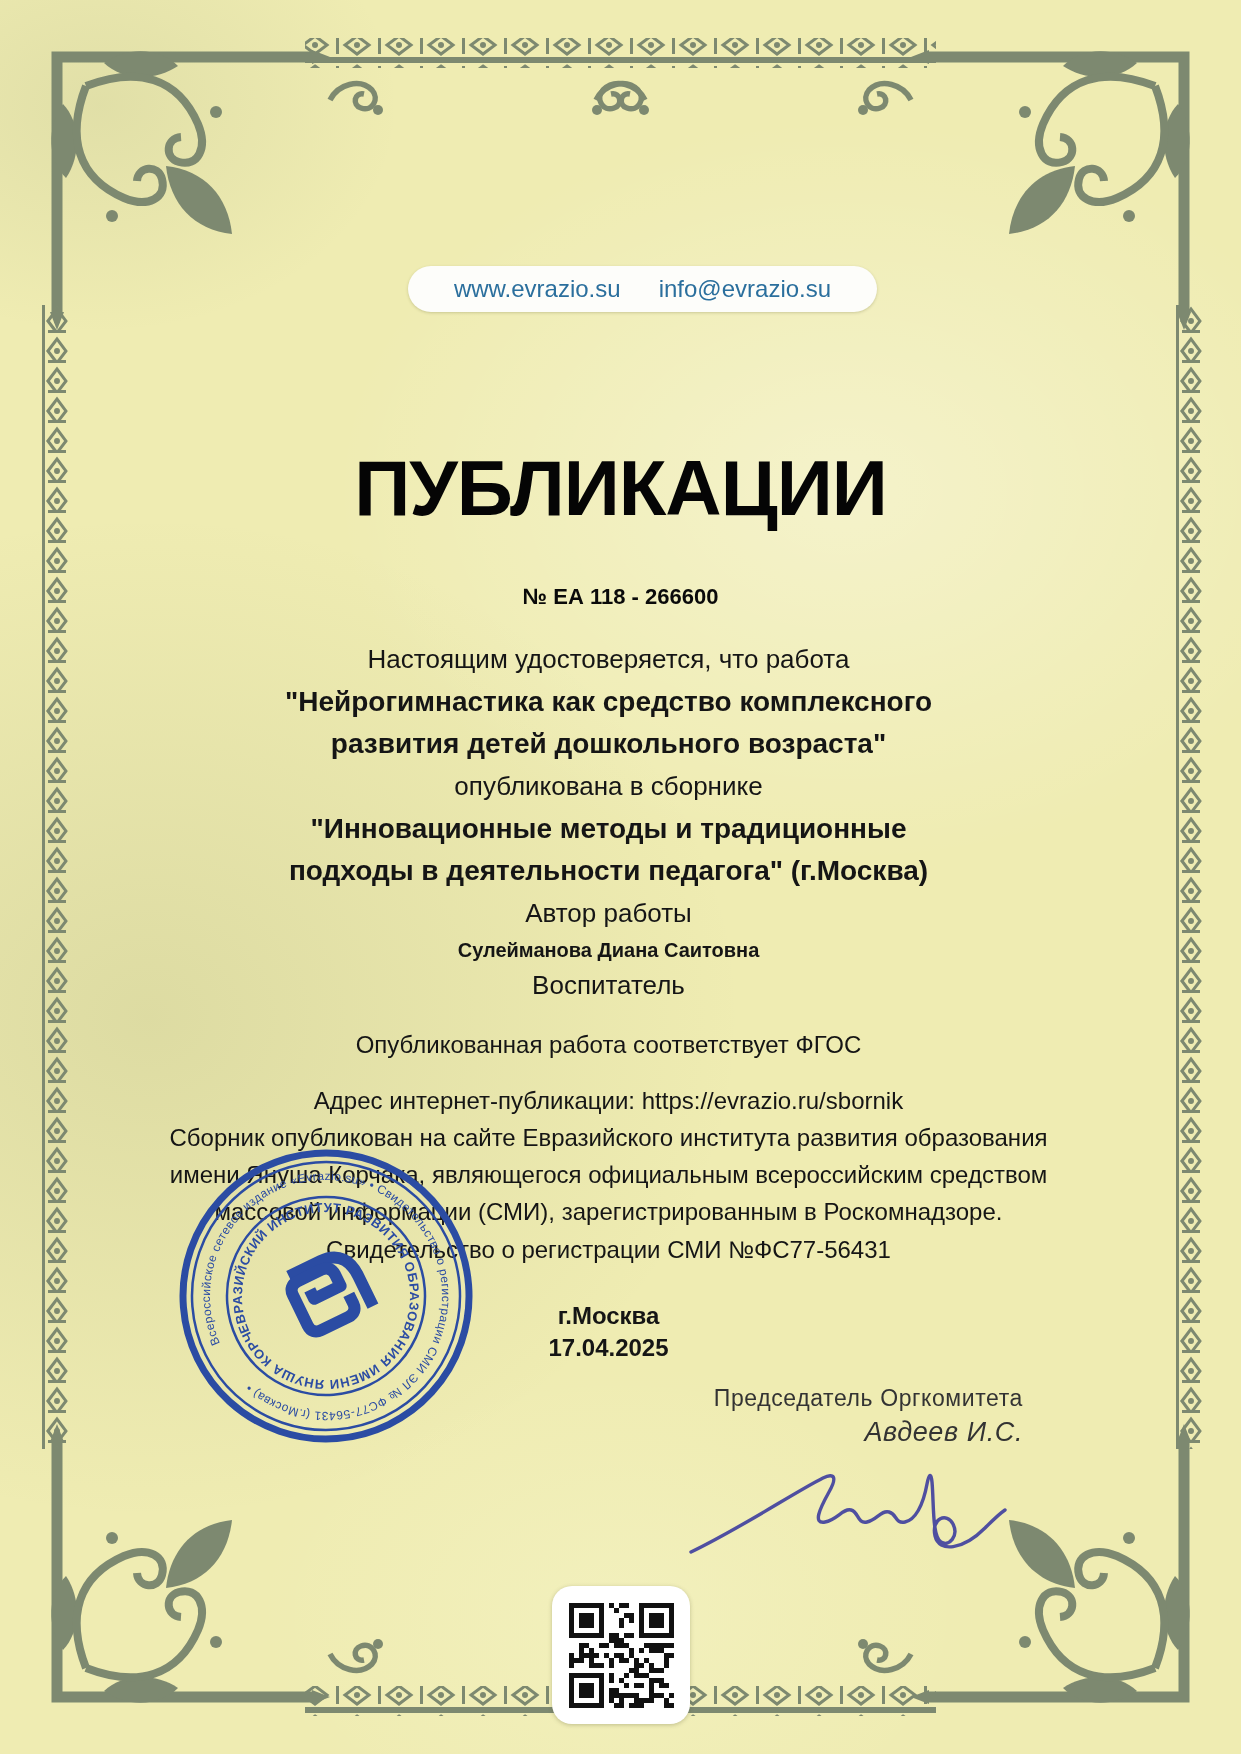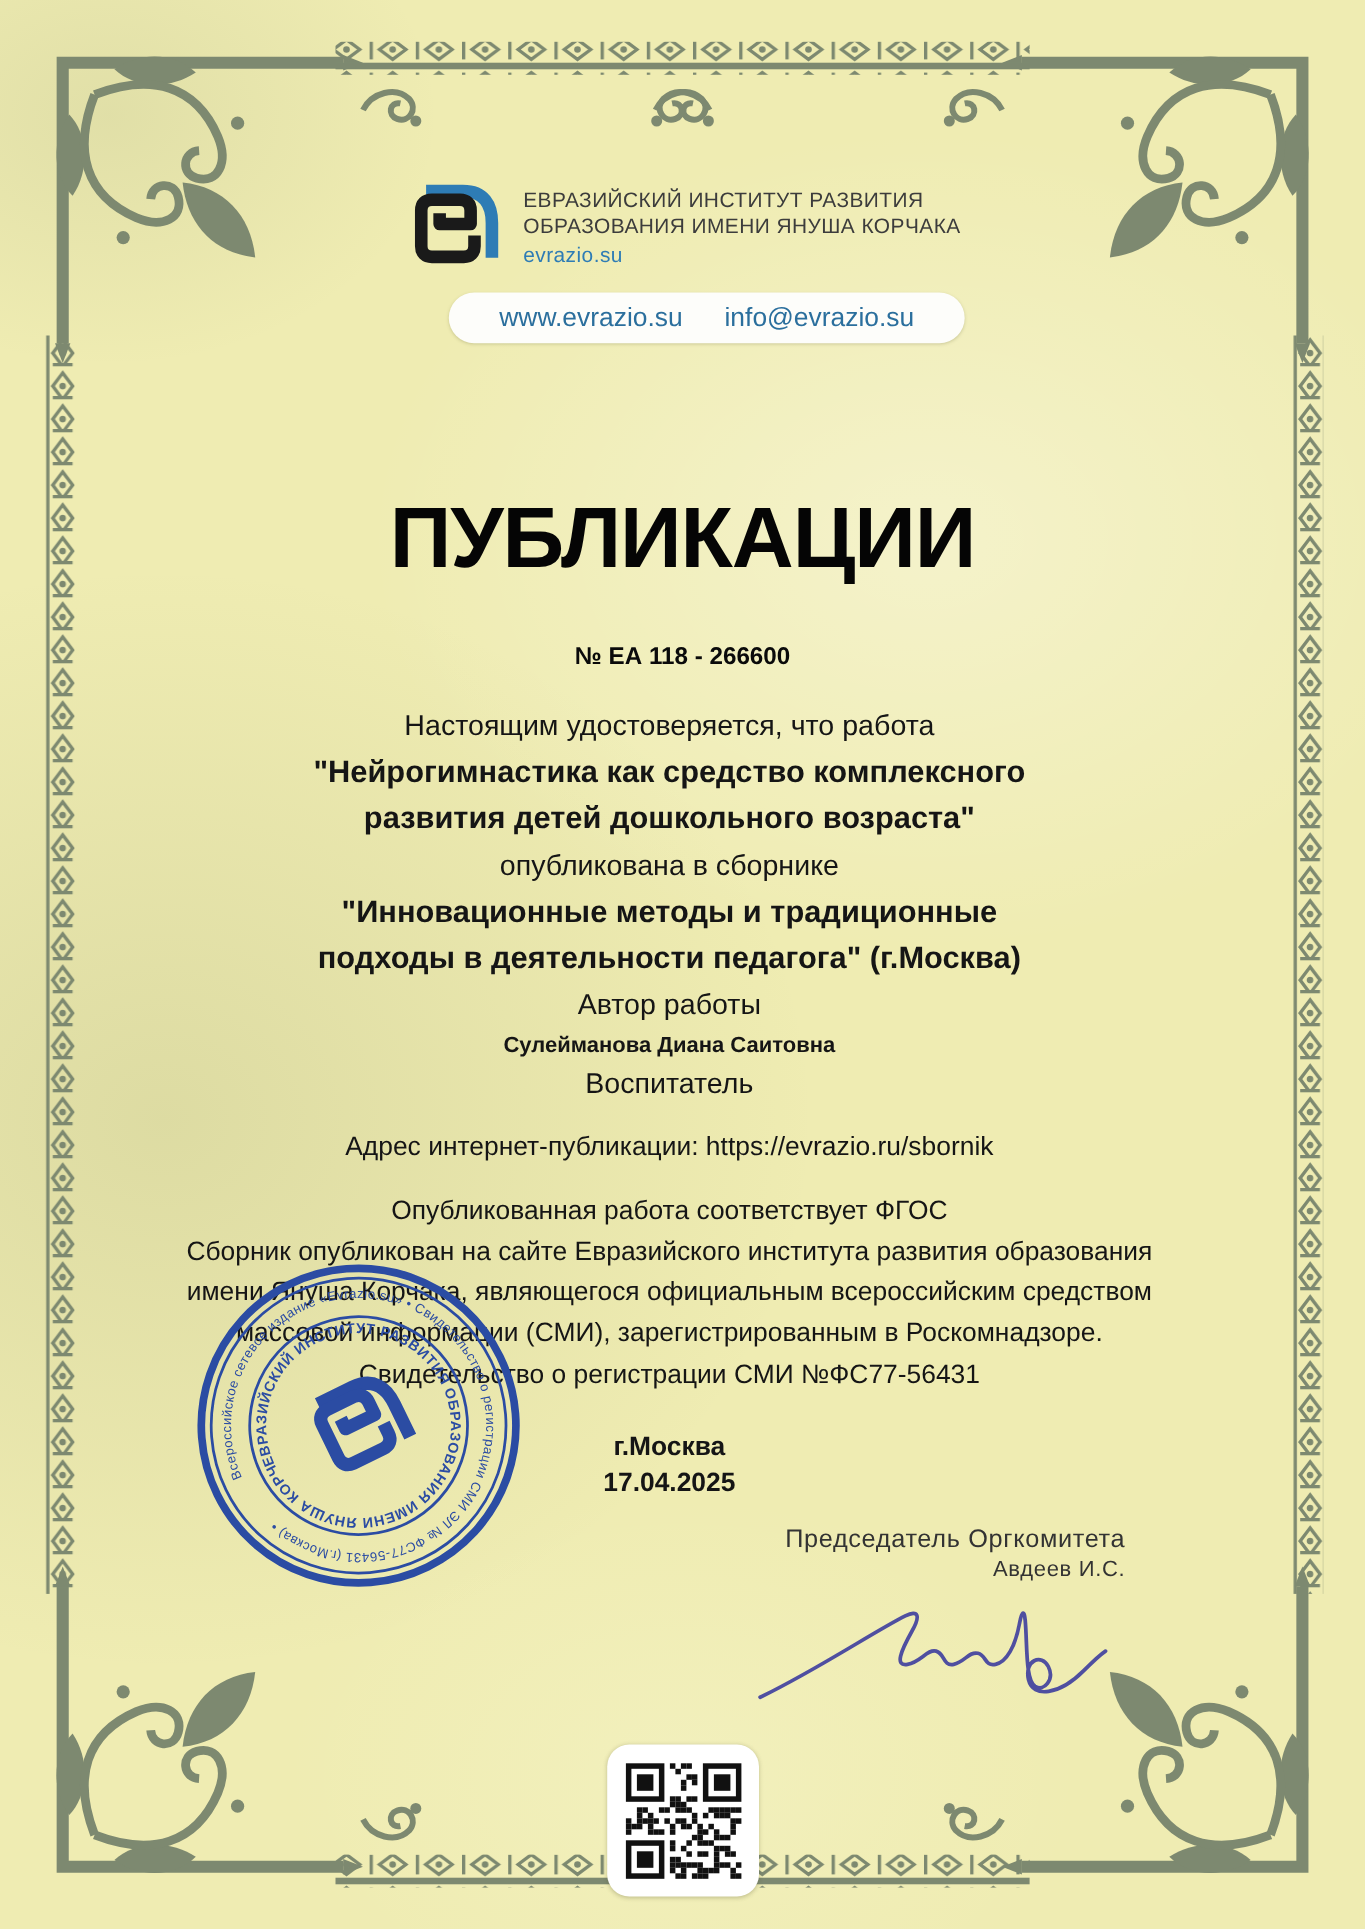--- a/index.html
+++ b/index.html
@@ -41,21 +41,21 @@
   .t-fgos{margin-top:30px;}
   .t-addr{margin-top:28px;}
   .t-smi{line-height:1.55; margin-top:2px;}
   .t-city{font-weight:bold; margin-top:34px;}
   .t-date{font-weight:bold; margin-top:2px;}
 
   .stamp-wrap{position:absolute; left:176px; top:1146px; width:300px; height:300px; transform:rotate(-26deg);}
 
   .sig-block{position:absolute; top:1383px; right:218px; width:460px; text-align:right; color:#333;}
   .sig-role{font-size:23px; letter-spacing:.6px; line-height:1.35;}
-  .sig-name{font-size:20px; letter-spacing:.6px; line-height:1.35;}
+  .sig-name{font-size:27px; letter-spacing:.6px; line-height:1.35;font-style:italic;}
   .sig-scrawl{margin-top:2px; margin-right:10px;}
 
   .qr-card{
     position:absolute; left:552px; top:1586px; width:138px; height:138px;
     background:#fff; border-radius:20px; box-shadow:0 1px 4px rgba(80,80,40,.3);
     display:flex; align-items:center; justify-content:center;
   }
 </style>
 </head>
 <body>
@@ -111,31 +111,20 @@
     <use href="#curl" transform="translate(596,82)"></use>
     <use href="#curl" transform="translate(645,82) scale(-1,1)"></use>
     <use href="#curl" transform="translate(330,1672) scale(1,-1)"></use>
     <use href="#curl" transform="translate(911,1672) scale(-1,-1)"></use>
     <use href="#curl" transform="translate(596,1672) scale(1,-1)"></use>
     <use href="#curl" transform="translate(645,1672) scale(-1,-1)"></use>
   </svg>
 
   <div class="content">
 
-    <div class="abs brand">
-      <svg width="88" height="88" viewBox="0 0 100 100">
-        <path d="M22,11 H60 C82,11 90,25 90,44 V80" fill="none" stroke="#2e7cb5" stroke-width="13"></path>
-        <path d="M72,57 V68 C72,75 68,79 61,79 H28 C21,79 17,75 17,68 V31 C17,24 21,20 28,20 H57 C64,20 68,24 68,31 V45 H36 V34" fill="none" stroke="#1a1a1a" stroke-width="13" stroke-linejoin="round"></path>
-      </svg>
-      <div class="brand-text">
-        <div>ЕВРАЗИЙСКИЙ ИНСТИТУТ РАЗВИТИЯ</div>
-        <div>ОБРАЗОВАНИЯ ИМЕНИ ЯНУША КОРЧАКА</div>
-        <div class="brand-site">evrazio.su</div>
-      </div>
-    </div>
 
     <div class="abs pill">
       <div class="pill-inner">
         <span>www.evrazio.su</span>
         <span>info@evrazio.su</span>
       </div>
     </div>
 
     <h1 class="abs title">
       <br>
@@ -144,22 +133,22 @@
     <div class="abs cert-no">№ ЕА 118 - 266600</div>
 
     <div class="bodytext">
       <div class="t-normal">Настоящим удостоверяется, что работа</div>
       <div class="t-bold-big">"Нейрогимнастика как средство комплексного развития  детей дошкольного возраста"</div>
       <div class="t-normal">опубликована в сборнике</div>
       <div class="t-bold-big" style="max-width:720px">"Инновационные методы и традиционные подходы в деятельности педагога" (г.Москва)</div>
       <div class="t-normal">Автор работы</div>
       <div class="t-author">Сулейманова Диана Саитовна</div>
       <div class="t-pos">Воспитатель</div>
+      <div class="t-small t-fgos">Опубликованная работа соответствует ФГОС</div>
       <div class="t-small t-addr">Адрес интернет-публикации: https://evrazio.ru/sbornik</div>
-      <div class="t-small t-fgos">Опубликованная работа соответствует ФГОС</div>
       <div class="t-small t-smi">Сборник опубликован на сайте Евразийского института развития образования имени Януша Корчака, являющегося официальным всероссийским средством массовой информации (СМИ), зарегистрированным в Роскомнадзоре. Свидетельство о регистрации СМИ №ФС77-56431</div>
       <div class="t-small t-city">г.Москва</div>
       <div class="t-small t-date">17.04.2025</div>
     </div>
 
     <div class="stamp-wrap">
       <svg width="300" height="300" viewBox="0 0 300 300">
         <g fill="none" stroke="#2b4ca3">
           <circle cx="150" cy="150" r="143" stroke-width="7"></circle>
           <circle cx="150" cy="150" r="134" stroke-width="2.5"></circle>

